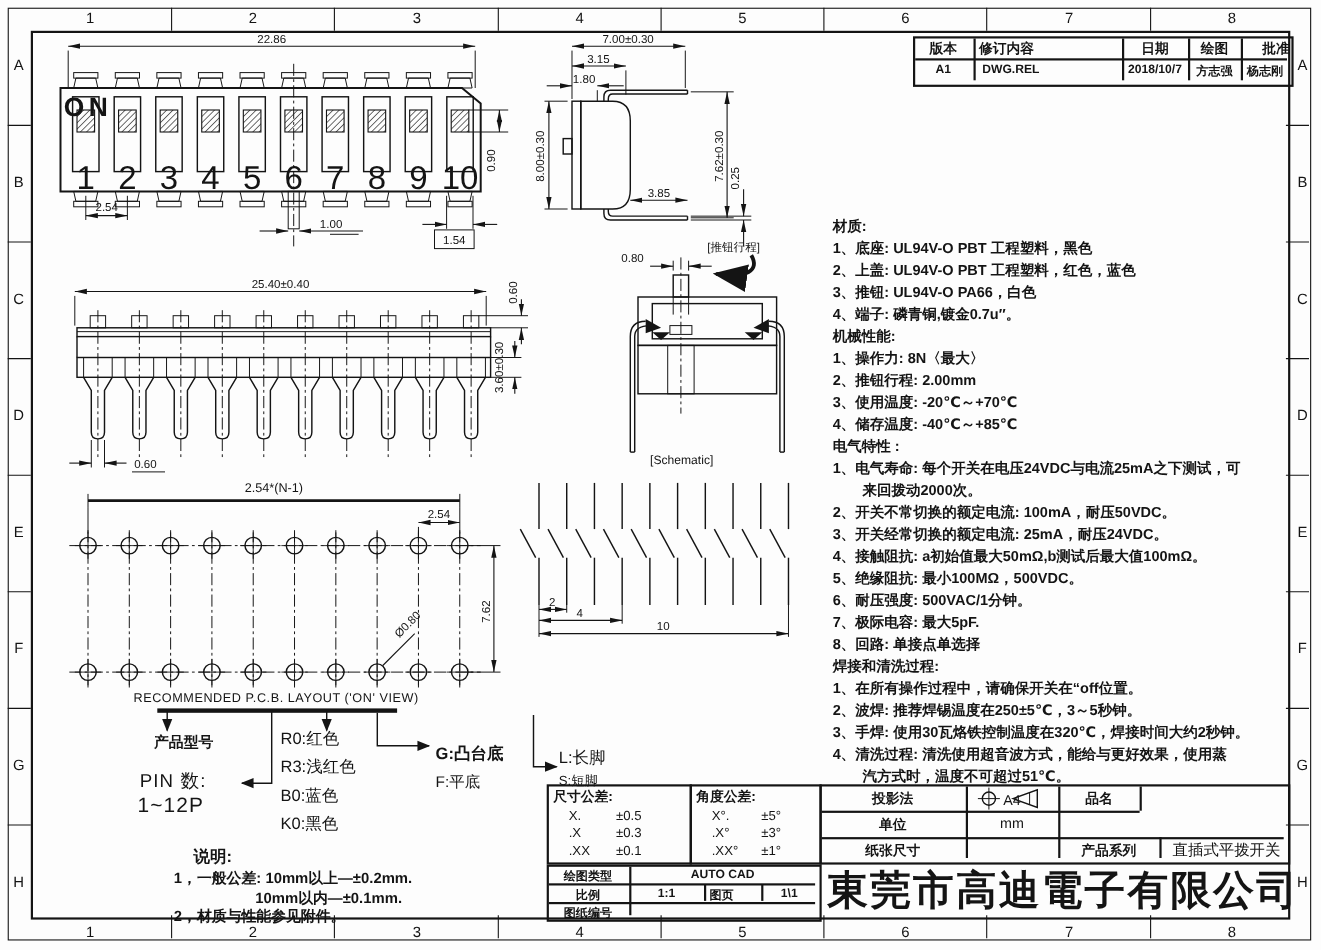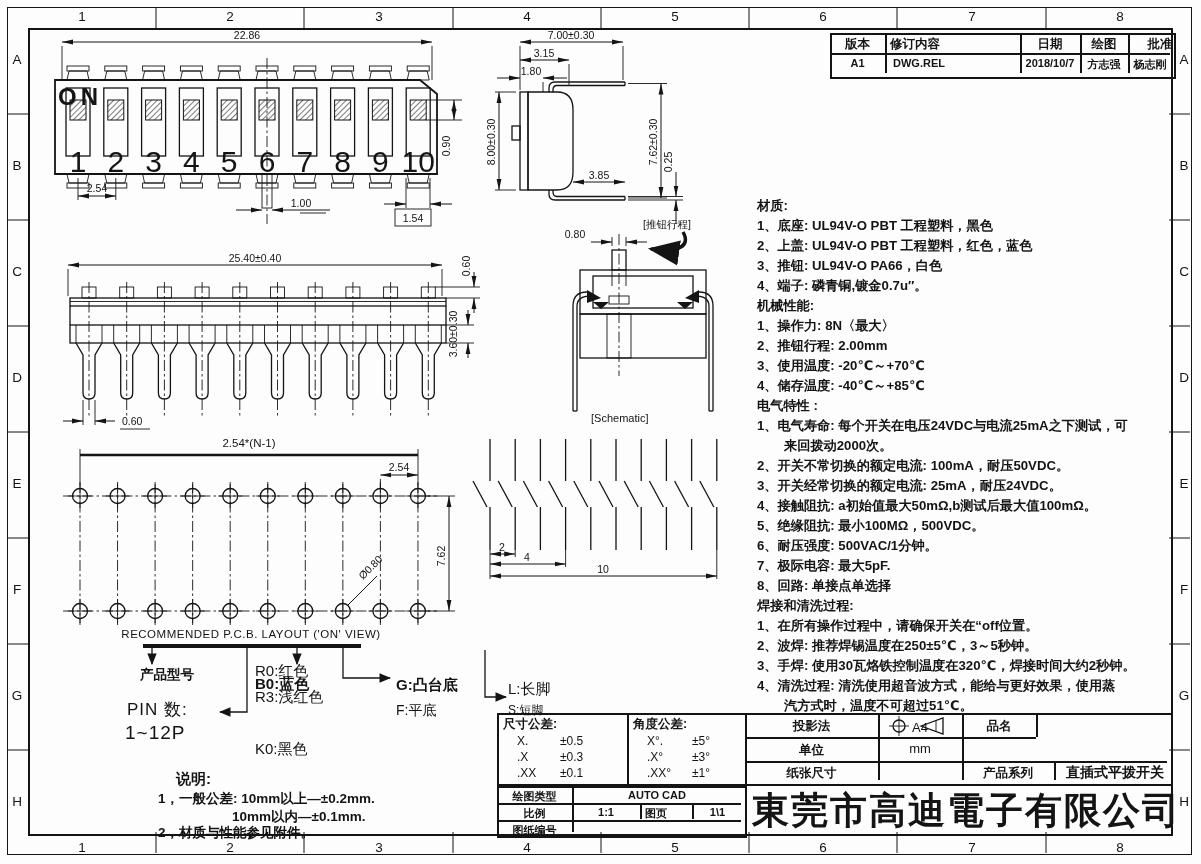--- a/index.html
+++ b/index.html
@@ -412,21 +412,21 @@
     <path d="M117,6 L117,72 L90,72" class="o13" marker-end="url(#arb)"></path>
     <path d="M213,8 L213,38 L260,38" class="o13" marker-end="url(#arb)"></path>
     <path d="M355,10 L355,57 L376,57" class="o13" marker-end="url(#arb)"></path>
   </svg>
 
   <span class="lg" style="left:140px;top:666px;font-size:13.5px">产品型号</span>
   <span class="lg" style="left:127px;top:698px;font-size:17px;font-weight:400;letter-spacing:1px">PIN 数:</span>
   <span class="lg" style="left:125px;top:722px;font-size:19px;font-weight:400;letter-spacing:1px">1~12P</span>
   <span class="lg" style="left:255px;top:662px;font-size:15px;font-weight:500">R0:红色</span>
   <span class="lg" style="left:255px;top:688px;font-size:15px;font-weight:500">R3:浅红色</span>
-  <span class="lg" style="left:255px;top:675px;font-size:15px;font-weight:700">B0:蓝色</span>
+  <span class="lg" style="left:255px;top:714px;font-size:15px;font-weight:400">B0:蓝色</span>
   <span class="lg" style="left:255px;top:740px;font-size:15px;font-weight:500">K0:黑色</span>
   <span class="lg" style="left:396px;top:676px;font-size:15px;font-weight:700">G:凸台底</span>
   <span class="lg" style="left:396px;top:702px;font-size:14px;font-weight:500">F:平底</span>
   <span class="lg" style="left:508px;top:680px;font-size:15px;font-weight:400">L:长脚</span>
   <span class="lg" style="left:508px;top:702px;font-size:12px;font-weight:500">S:短脚</span>
 
   <span class="lg" style="left:176px;top:770px;font-size:15px">说明:</span>
   <span class="lg" style="left:158px;top:790px;font-size:13.5px">1，一般公差: 10mm以上—±0.2mm.</span>
   <span class="lg" style="left:232px;top:808px;font-size:13.5px">10mm以内—±0.1mm.</span>
   <span class="lg" style="left:158px;top:824px;font-size:13.5px">2，材质与性能参见附件。</span>
@@ -463,21 +463,21 @@
     <polygon points="36,10 58,2 58,18" class="o13"></polygon>
     <line x1="51" y1="4.5" x2="51" y2="15.5" class="eln"></line>
   </svg>
   <span class="abs tb ct" style="left:962px;top:718px;width:74px">品名</span>
   <span class="abs tbs" style="left:1042px;top:719px"></span>
   <span class="abs tb ct" style="left:745px;top:742px;width:133px">单位</span>
   <span class="abs ct" style="left:878px;top:741px;width:84px;font-size:13px">mm</span>
   <span class="abs tb ct" style="left:745px;top:765px;width:133px">纸张尺寸</span>
   <span class="abs ct" style="left:878px;top:720px;width:84px;font-size:13px">A4</span>
   <span class="abs tb ct" style="left:962px;top:765px;width:92px">产品系列</span>
-  <span class="abs" style="left:1066px;top:764px;font-size:14px;font-weight:bold">直插式平拨开关</span>
+  <span class="abs" style="left:1066px;top:764px;font-size:14px;font-weight:normal">直插式平拨开关</span>
 
   <div class="bx" style="left:497px;top:786px;width:246px;height:48px"></div>
   <div class="ln" style="left:499px;top:803px;width:242px;height:1.5px"></div>
   <div class="ln" style="left:499px;top:820px;width:242px;height:1.5px"></div>
   <div class="ln" style="left:572px;top:788px;width:1.5px;height:44px"></div>
   <div class="ln" style="left:640px;top:804px;width:1.5px;height:15px"></div>
   <div class="ln" style="left:692px;top:804px;width:1.5px;height:15px"></div>
   <span class="abs tbs ct" style="left:497px;top:789px;width:75px">绘图类型</span>
   <span class="abs tbs ct" style="left:572px;top:789px;width:170px">AUTO CAD</span>
   <span class="abs tbs ct" style="left:497px;top:806px;width:75px">比例</span>

